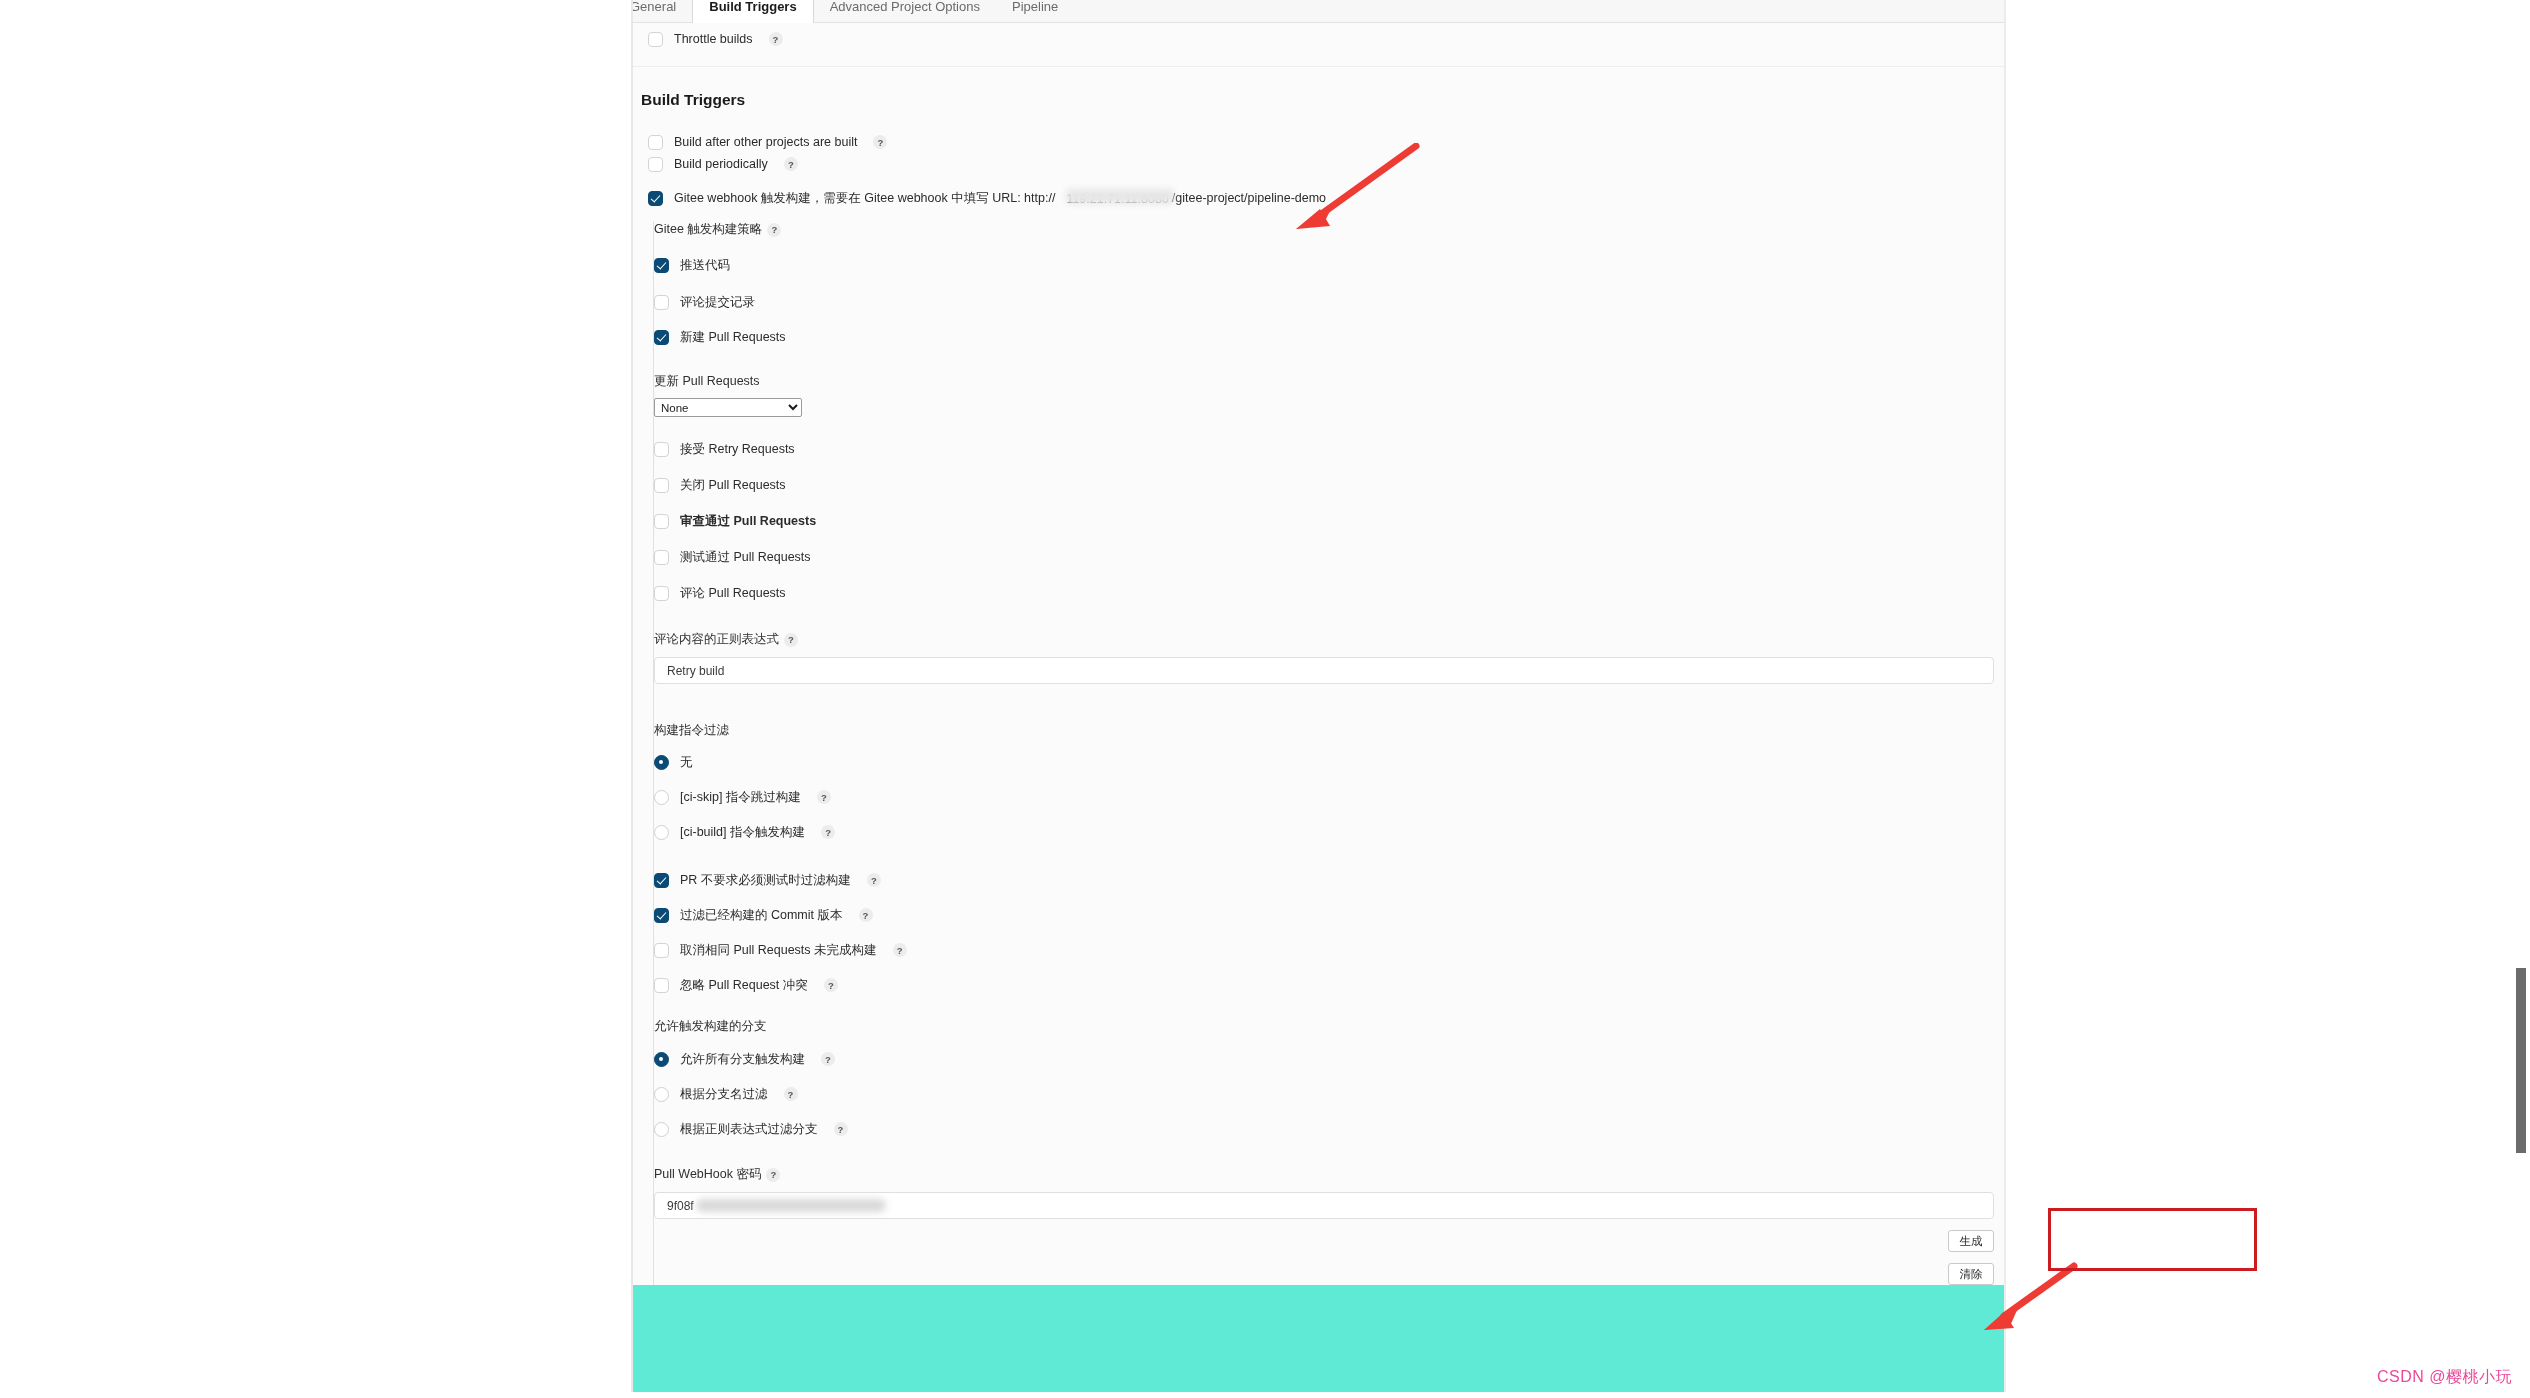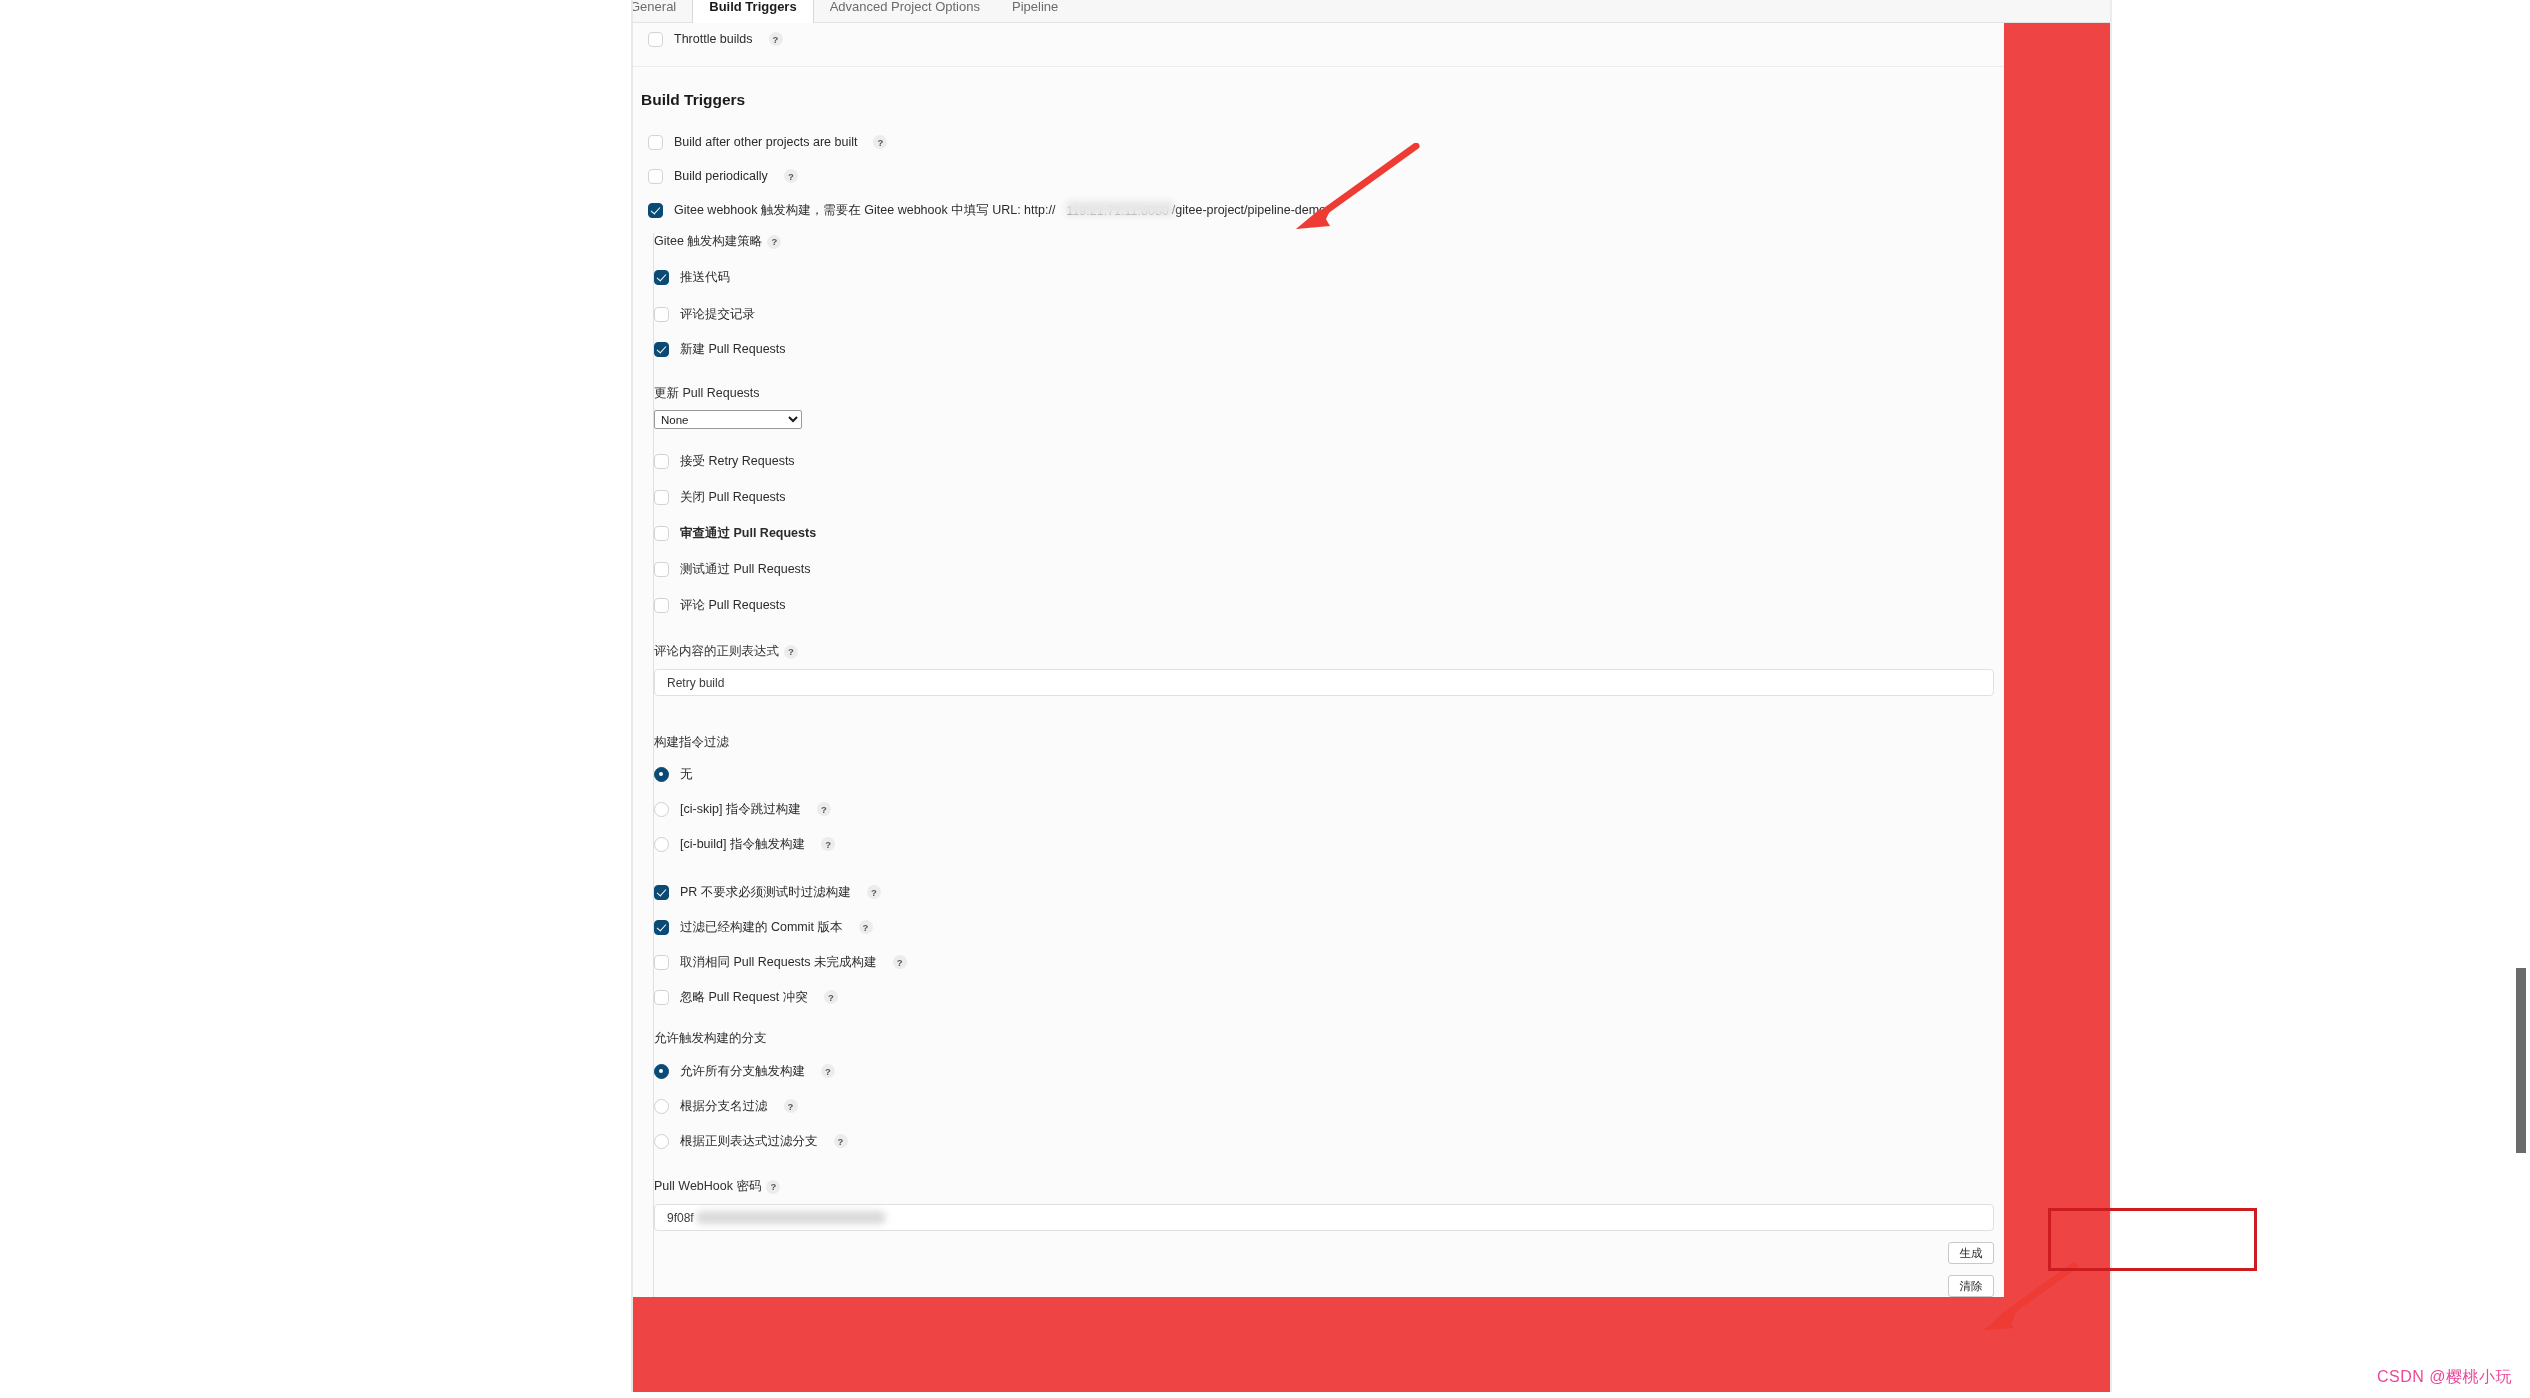--- a/index.html
+++ b/index.html
@@ -29,23 +29,23 @@
     position: absolute;
     left: 2006px; top: 0;
     width: 524px; height: 1398px;
     background: #ffffff;
   }
 
   
   .card {
     position: absolute;
     left: 631px; top: 0;
-    width: 1481px;
+    width: 1375px;
     height: 1398px;
-    background: #ef4444;
+    background: #5eead4;
     border-left: 2px solid #e8e8e8;
     border-right: 2px solid #ececec;
     overflow: hidden;
   }
 
   
   .tabstrip {
     position: absolute;
     left: -631px; top: 0;
     width: 2530px;
@@ -328,21 +328,21 @@
       <div style="padding-left:8px; margin-top:24px;" class="section-title">Build Triggers</div>
 
       <div style="padding-left:15px; margin-top:22px;">
 
         <div class="row" style="height:21px;">
           <span class="cb"></span>
           <span class="lbl">Build after other projects are built</span>
           <span class="help">?</span>
         </div>
 
-        <div class="row" style="height:21px; margin-top:12px;">
+        <div class="row" style="height:21px; margin-top:0;">
           <span class="cb"></span>
           <span class="lbl">Build periodically</span>
           <span class="help">?</span>
         </div>
 
         <div class="row" style="height:21px; margin-top:12px;">
           <span class="cb checked"></span>
           <span class="lbl">Gitee webhook 触发构建，需要在 Gitee webhook 中填写 URL: http://</span>
           <span class="url-line">
             <span class="lbl" style="color:#6b6b6b;">119.21.71.11:8080</span>

